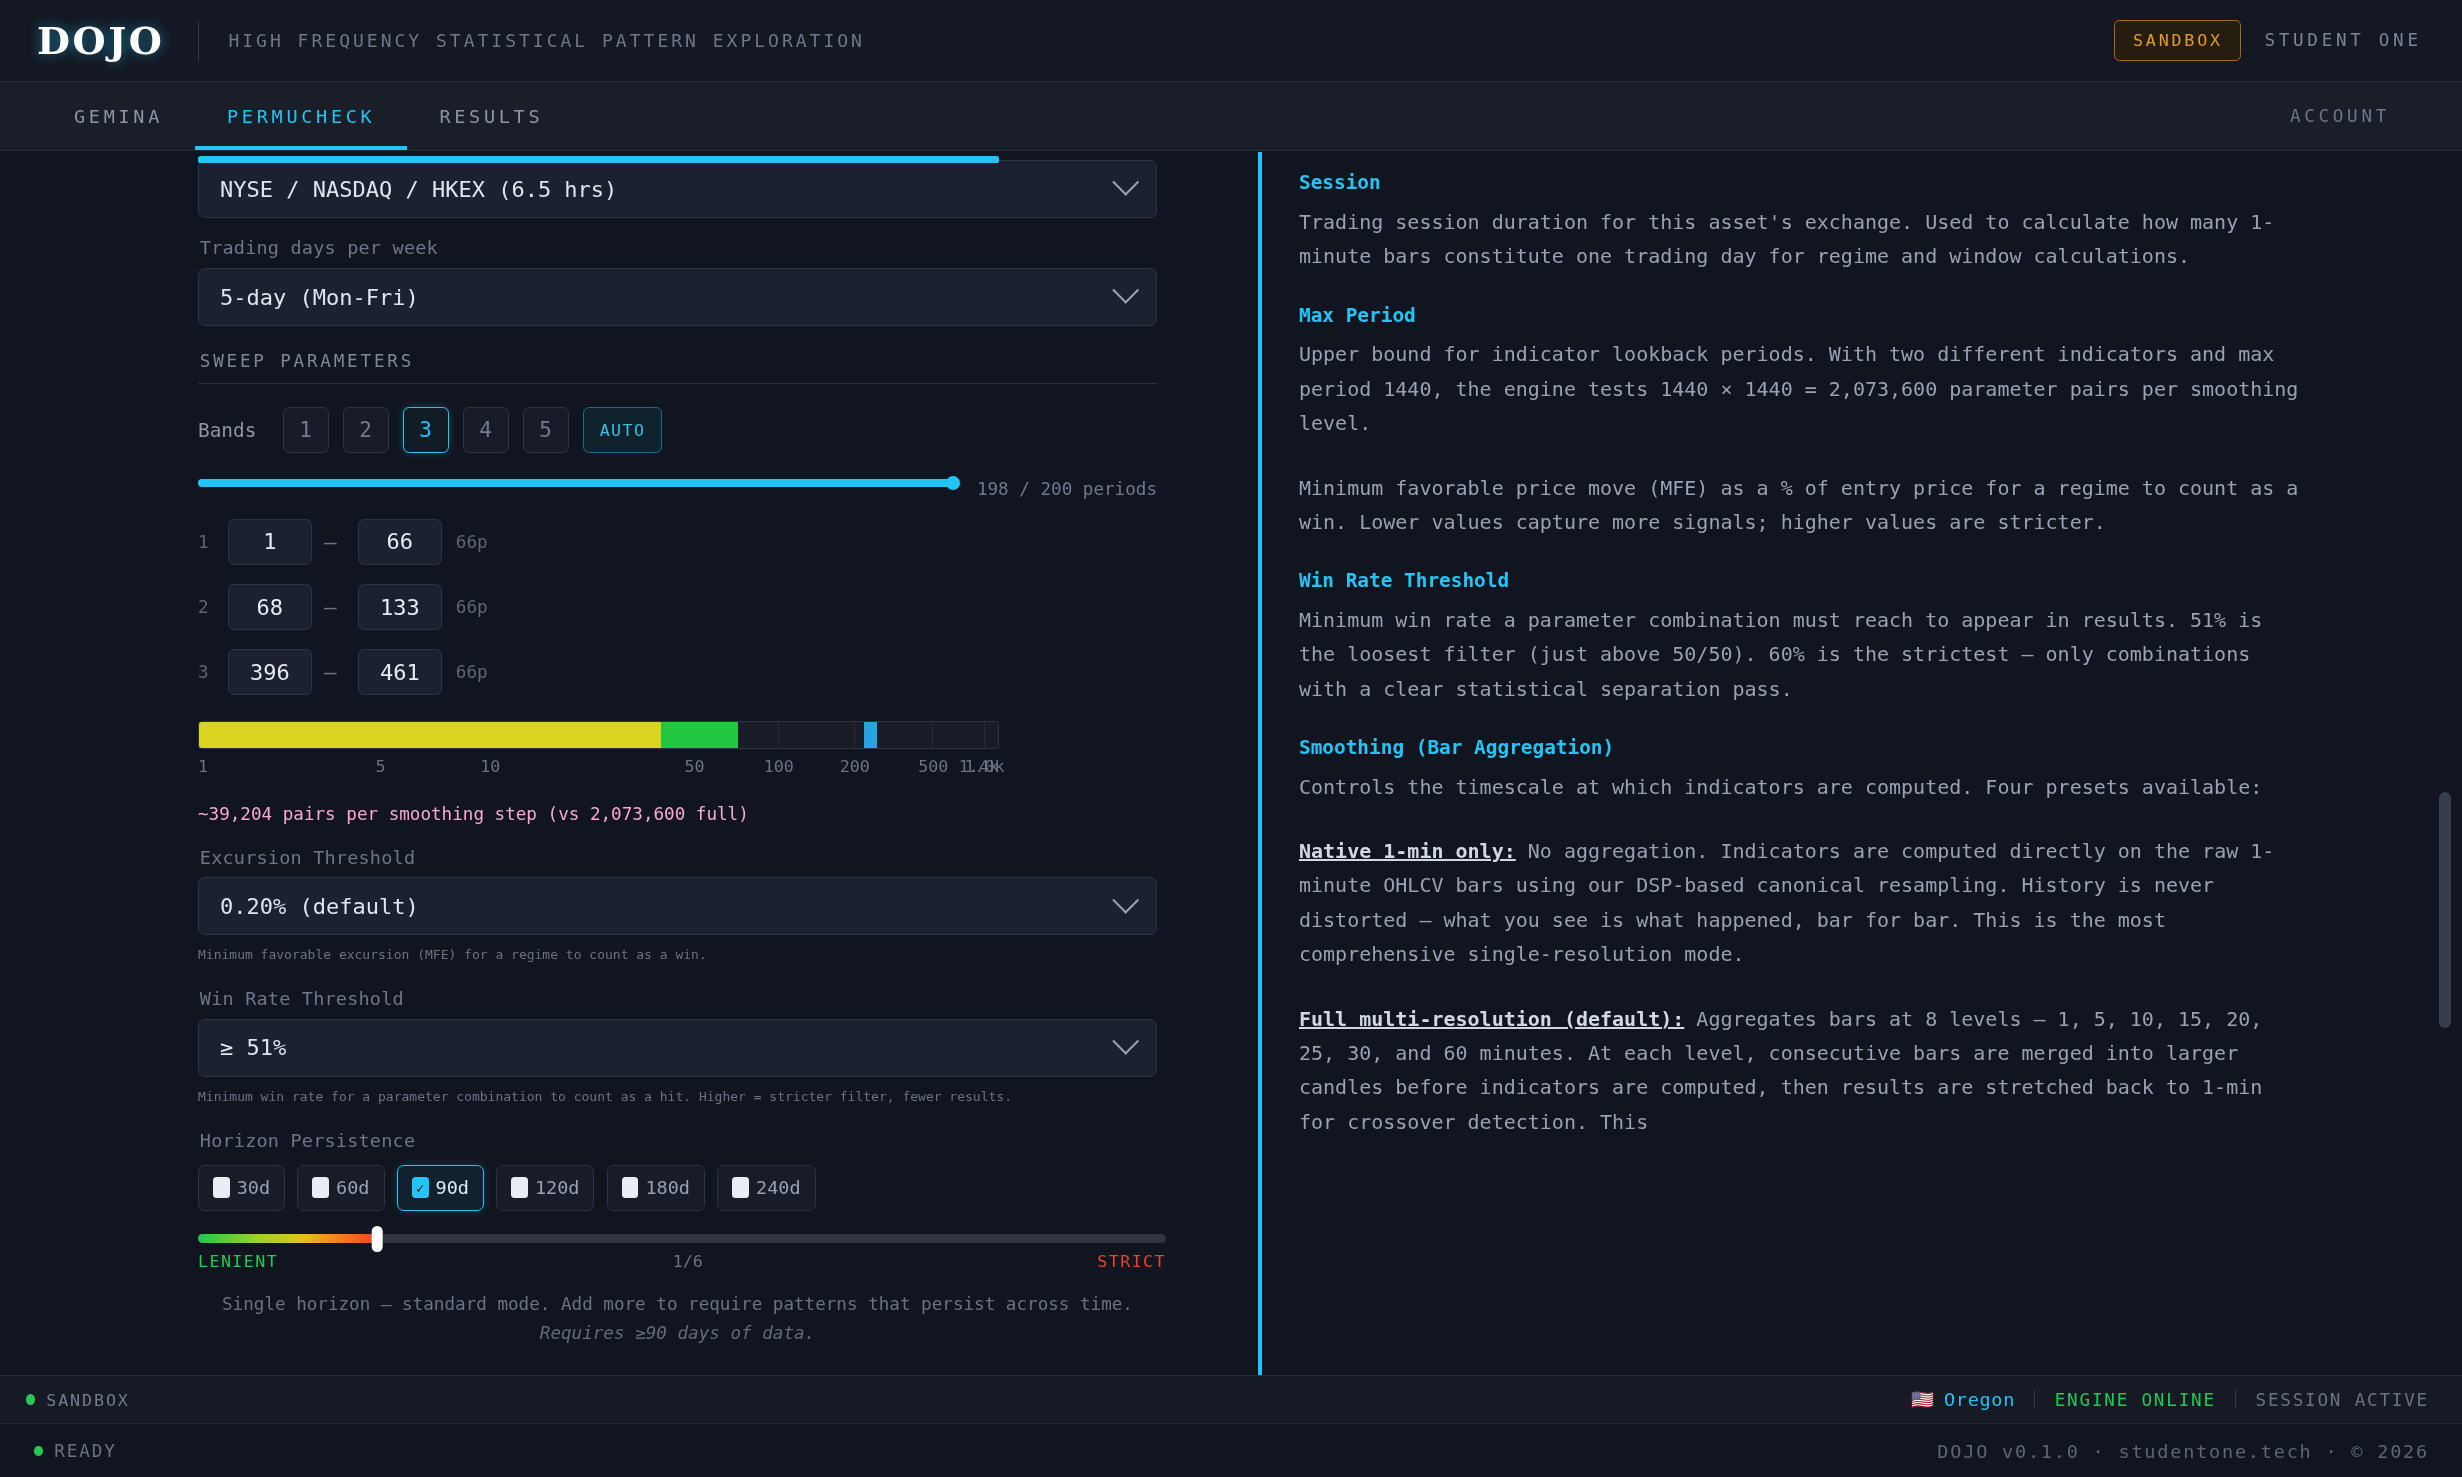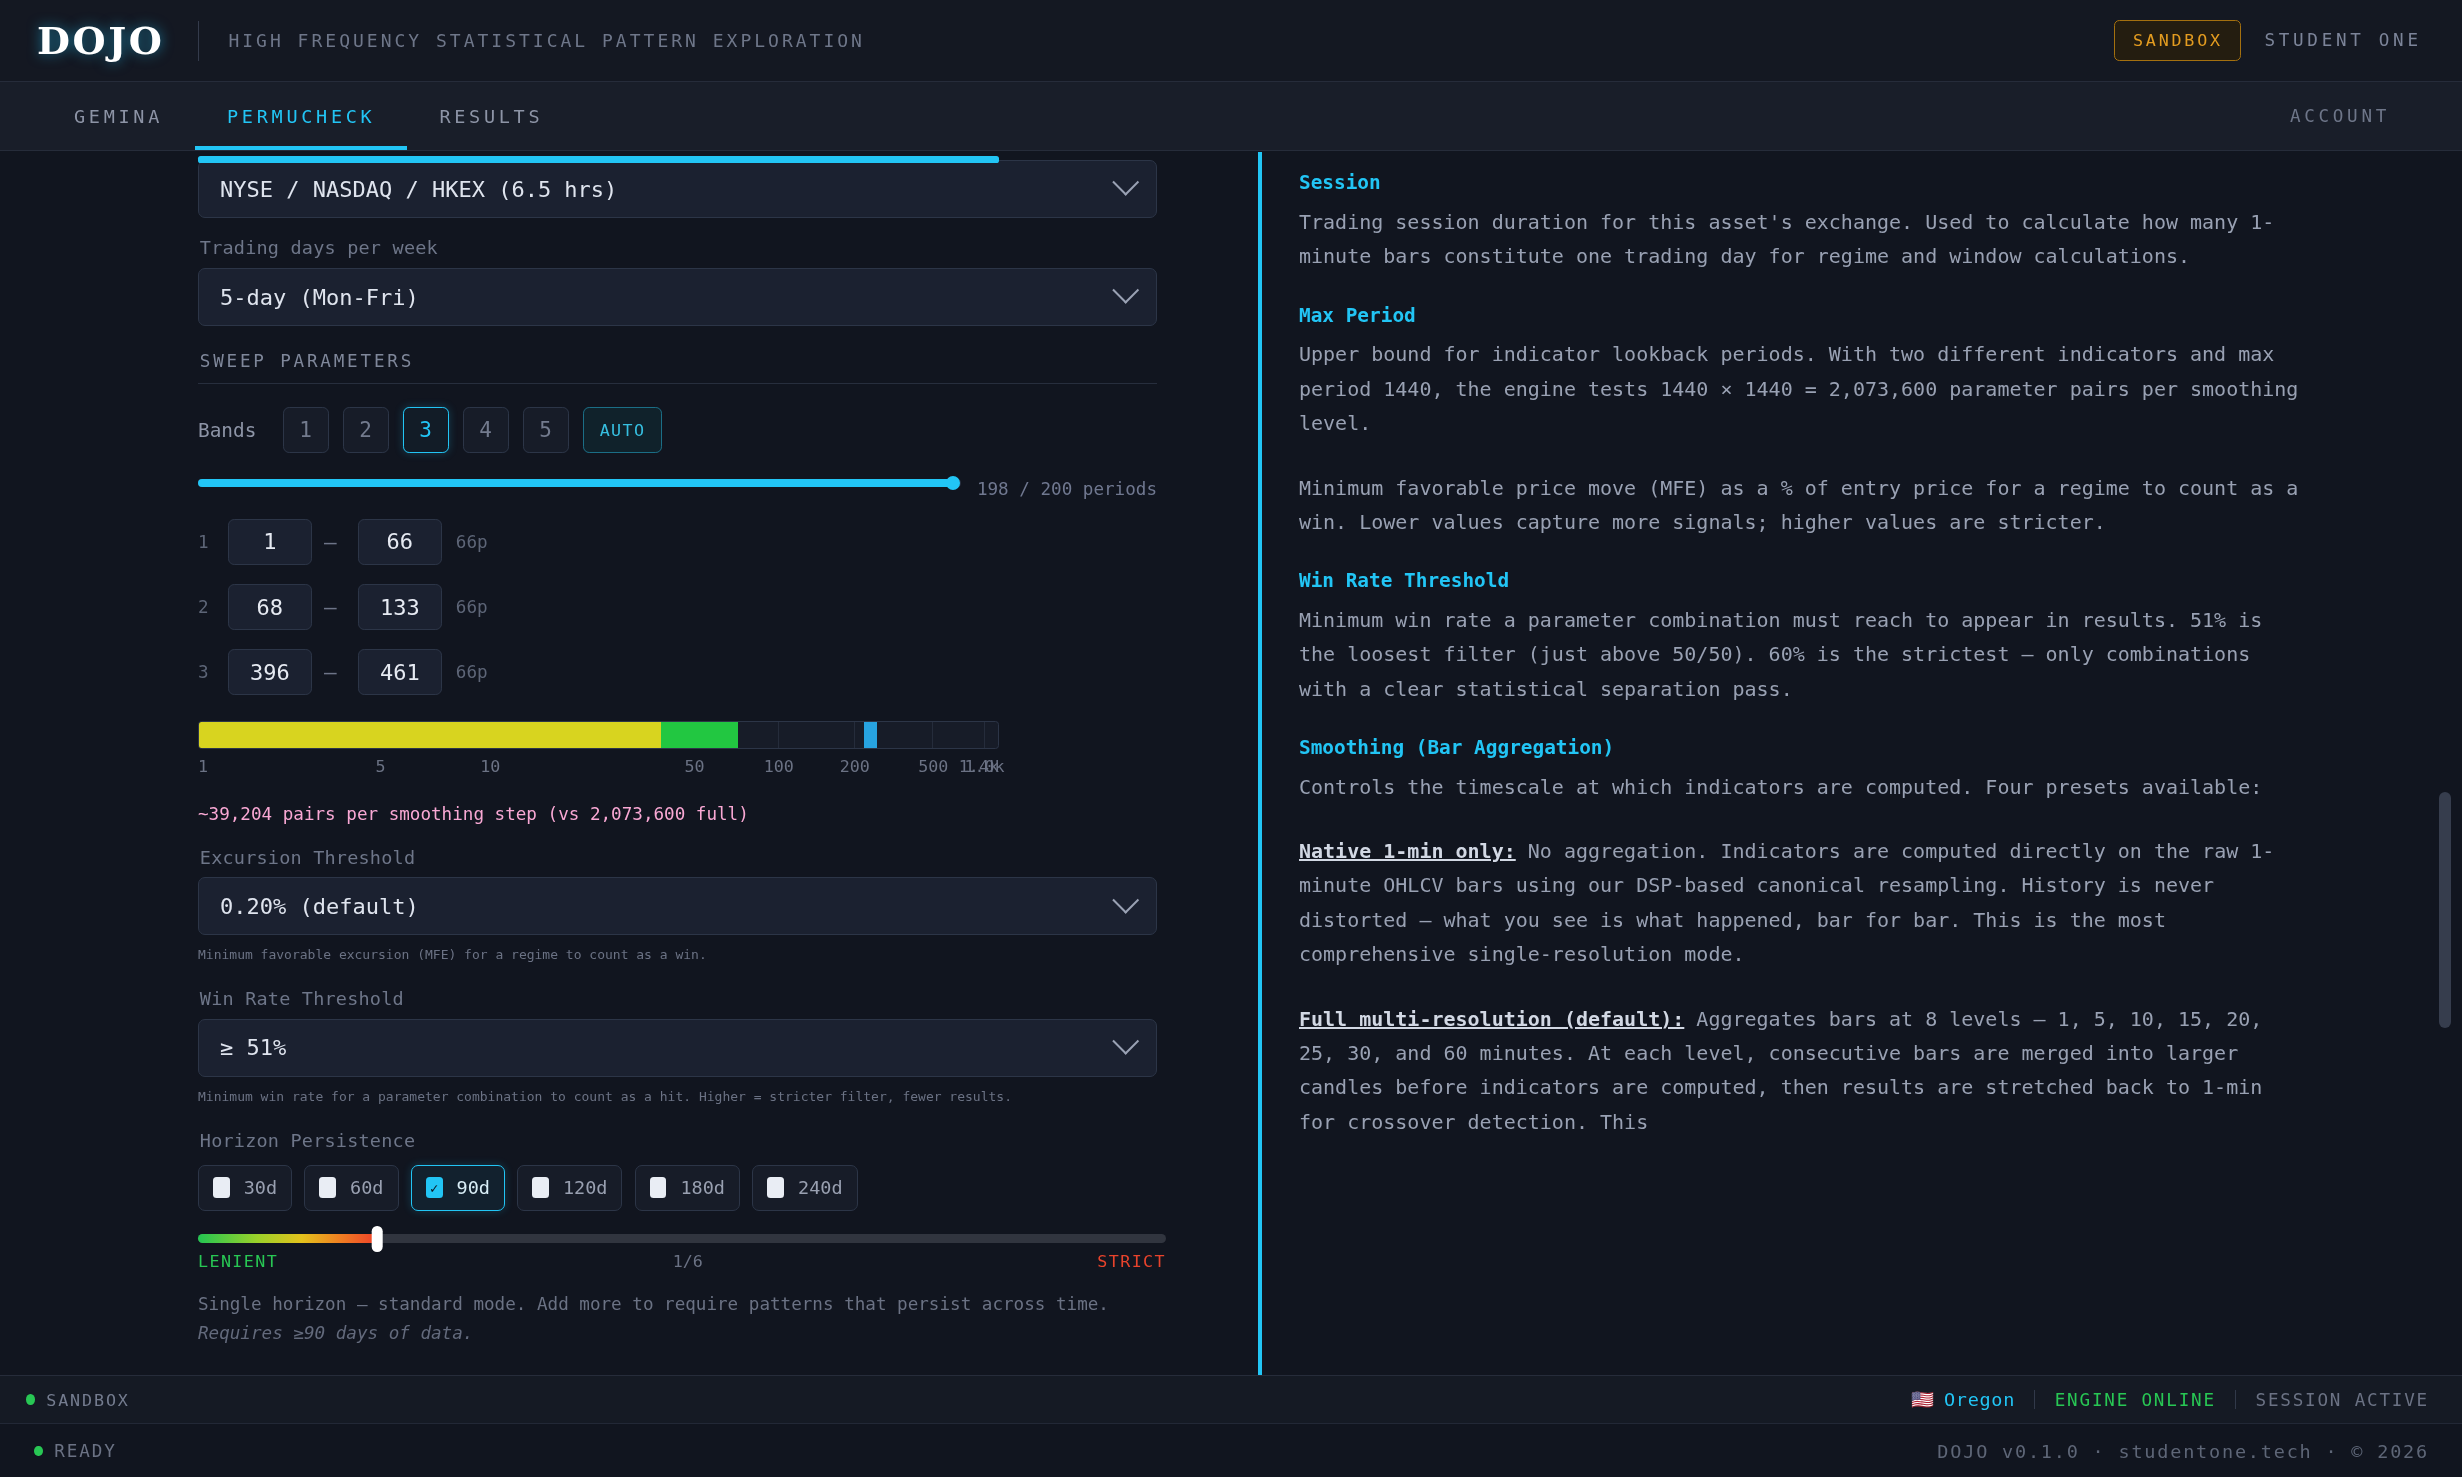--- a/index.html
+++ b/index.html
@@ -167,21 +167,21 @@
   .spec-grid { position:absolute; top:0; bottom:0; width:0.9px; background:#252c3b; }
   .spec-ticks { position:relative; height:23px; margin-top:6.2px; width:100%; }
   .spec-tick { position:absolute; color:#6b7284; font-size:16.7px; transform:translateX(-50%); }
   .pairs-note { color:#f9a8d4; font-size:17.6px; margin-top: 25px; }
 
   
   .chips-row { display:flex; gap:12.3px; margin-top:14px; }
   .chip {
     height: 46px; border-radius:7px; padding: 0 14px;
     border:0.9px solid #2c3547; background:#171c28;
-    display:flex; align-items:center; gap:14px;
+    display:flex; align-items:center; gap:7px;
     color:#99a0b1; font-size:18.5px;
   }
   .chip.sel { border:1.8px solid #22c5f5; background:#12212e; color:#d9eef7; box-shadow:0 0 8.8px rgba(34,197,245,.22); }
   .cbox {
     width:16.7px; height:21px; border-radius:3.5px; background:#e9edf4;
     display:flex; align-items:center; justify-content:center;
     font-size:14px; color:#11151f; line-height:1;
   }
   .cbox.on { background:#22c5f5; color:#0d1620; }
 
@@ -197,21 +197,21 @@
   }
   .strict-knob {
     position:absolute; left:18.5%; top:50%; transform:translate(-50%,-50%);
     width:10.6px; height:26px; border-radius:5.3px; background:#fff;
   }
   .strict-labels { display:flex; margin-top: 8px; font-size:16.7px; }
   .lenient { color:#28c754; letter-spacing:1.4px; }
   .strict-mid { margin:0 auto; color:#6b7284; }
   .strict-end { color:#e8432c; letter-spacing:1.4px; }
 
-  .note-line { color:#6b7284; font-size:17.6px; margin-top:19.4px; line-height:1.55; }
+  .note-line { color:#6b7284; font-size:17.6px; margin-top:19.4px; line-height:1.55;text-align:center; }
   .note-italic { font-style: italic; color:#636a7c; }
 
   
   .right-pane {
     flex:1; position:relative; background:#11151f;
     border-left: 4.4px solid #22c5f5;
     overflow:hidden;
   }
   .doc-inner { padding: 19.4px 158px 0 37px; }
   .doc-h {

